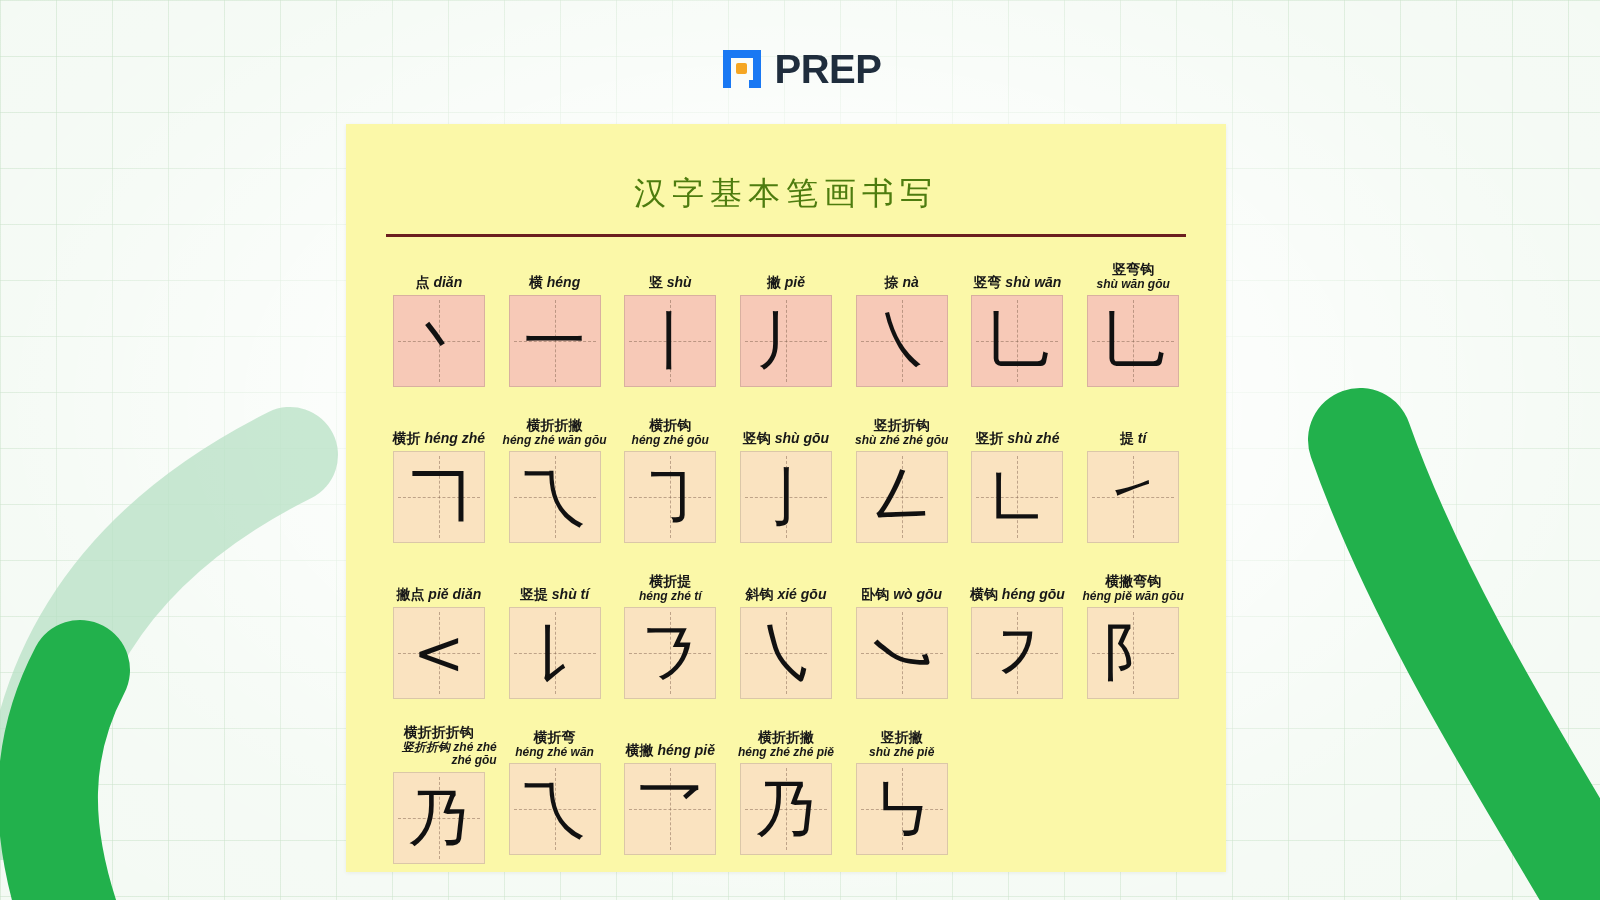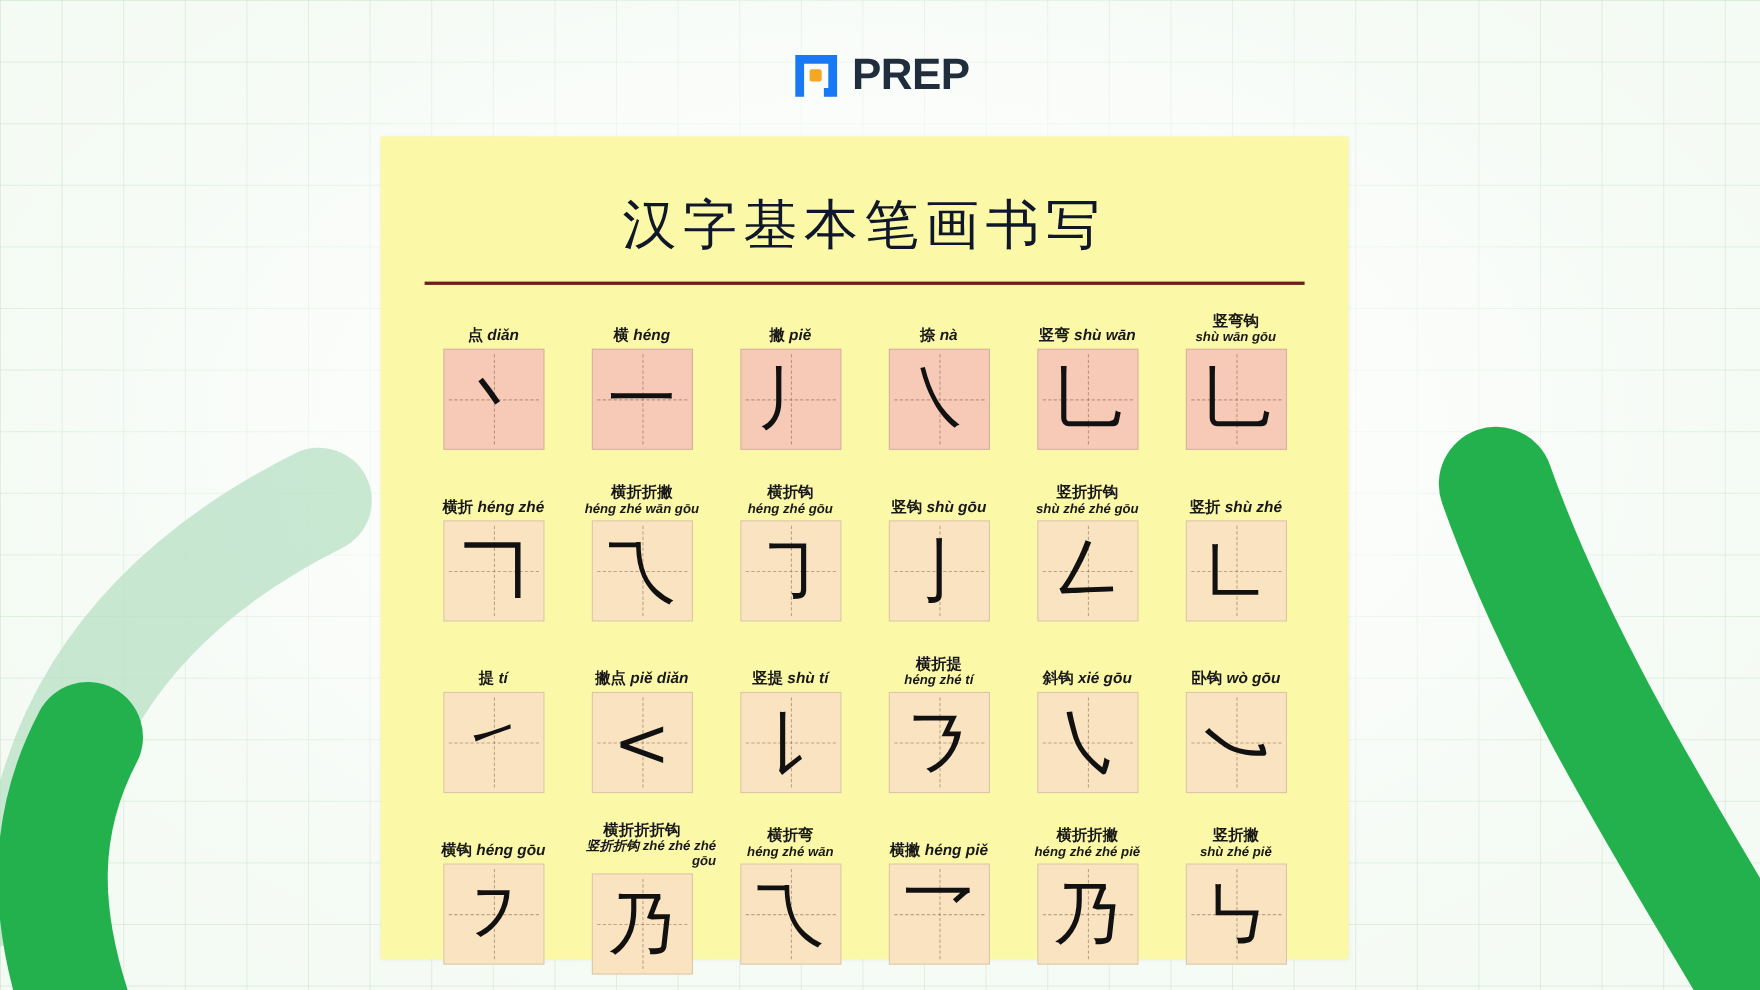--- a/index.html
+++ b/index.html
@@ -56,21 +56,21 @@
     height: 560px;
   }
   
   #logo-bar {
     position: absolute;
     top: 46px;
     left: 0;
     width: 100%;
     display: flex;
     justify-content: center;
-    align-items: flex-start;
+    align-items: center;
     gap: 10px;
     z-index: 5;
   }
   #logo-mark {
     width: 46px;
     height: 46px;
     position: relative;
   }
   #logo-text {
     font-size: 40px;
@@ -85,37 +85,37 @@
     top: 124px;
     width: 880px;
     height: 748px;
     background: #fbf8a8;
     z-index: 4;
     box-shadow: 0 1px 4px rgba(0,0,0,0.06);
   }
   #poster-title {
     text-align: center;
     font-family: "DejaVu Serif", "Liberation Serif", serif;
-    font-size: 49px;
+    font-size: 32px;
     letter-spacing: 6px;
-    color: #0f172a;
+    color: #4d7c0f;
     padding-top: 48px;
     font-weight: normal;
   }
   #poster-rule {
     margin: 18px auto 0 auto;
     width: 800px;
     height: 3px;
     background: #6b1f1f;
   }
   #grid {
     margin: 20px auto 0 auto;
     width: 810px;
     display: grid;
-    grid-template-columns: repeat(6, 1fr);
+    grid-template-columns: repeat(7, 1fr);
     row-gap: 6px;
     column-gap: 0px;
   }
   .cell {
     display: flex;
     flex-direction: column;
     align-items: center;
     justify-content: flex-start;
     height: 150px;
   }
@@ -226,20 +226,28 @@
     <div class="cell row-pink">
       <div class="cell-label">
         <div class="lbl-main"><span>横</span> <span class="pinyin">héng</span></div>
       </div>
       <div class="box">
           <span class="stroke">一</span>
         </div>
     </div>
     <div class="cell row-pink">
       <div class="cell-label">
+        <div class="lbl-main"><span>竖</span> <span class="pinyin">shù</span></div>
+      </div>
+      <div class="box">
+          <span class="stroke">丨</span>
+        </div>
+    </div>
+    <div class="cell row-pink">
+      <div class="cell-label">
         <div class="lbl-main"><span>撇</span> <span class="pinyin">piě</span></div>
       </div>
       <div class="box">
           <span class="stroke">丿</span>
         </div>
     </div>
     <div class="cell row-pink">
       <div class="cell-label">
         <div class="lbl-main"><span>捺</span> <span class="pinyin">nà</span></div>
       </div>
@@ -370,20 +378,29 @@
       <div class="cell-label">
         <div class="lbl-main"><span>横钩</span> <span class="pinyin">héng gōu</span></div>
       </div>
       <div class="box">
           <span class="stroke">㇇</span>
         </div>
     </div>
 
     <div class="cell row-tan">
       <div class="cell-label">
+        <div class="lbl-main"><span>横撇弯钩</span></div>
+        <div class="lbl-sub">héng piě wān gōu</div>
+      </div>
+      <div class="box">
+          <span class="stroke">阝</span>
+        </div>
+    </div>
+    <div class="cell row-tan">
+      <div class="cell-label">
         <div class="lbl-main"><span>横折折折钩</span></div>
         <div class="lbl-sub">竖折折钩 zhé zhé zhé gōu</div>
       </div>
       <div class="box">
           <span class="stroke">乃</span>
         </div>
     </div>
     <div class="cell row-tan">
       <div class="cell-label">
         <div class="lbl-main"><span>横折弯</span></div>

